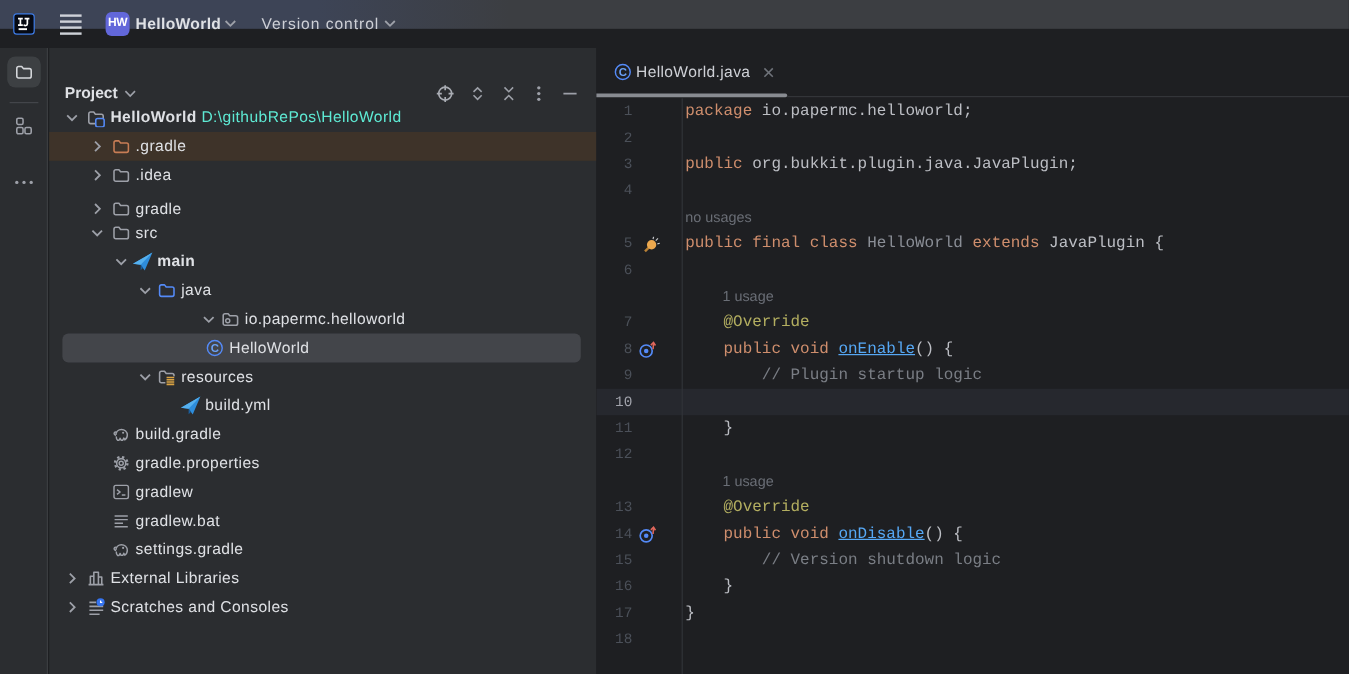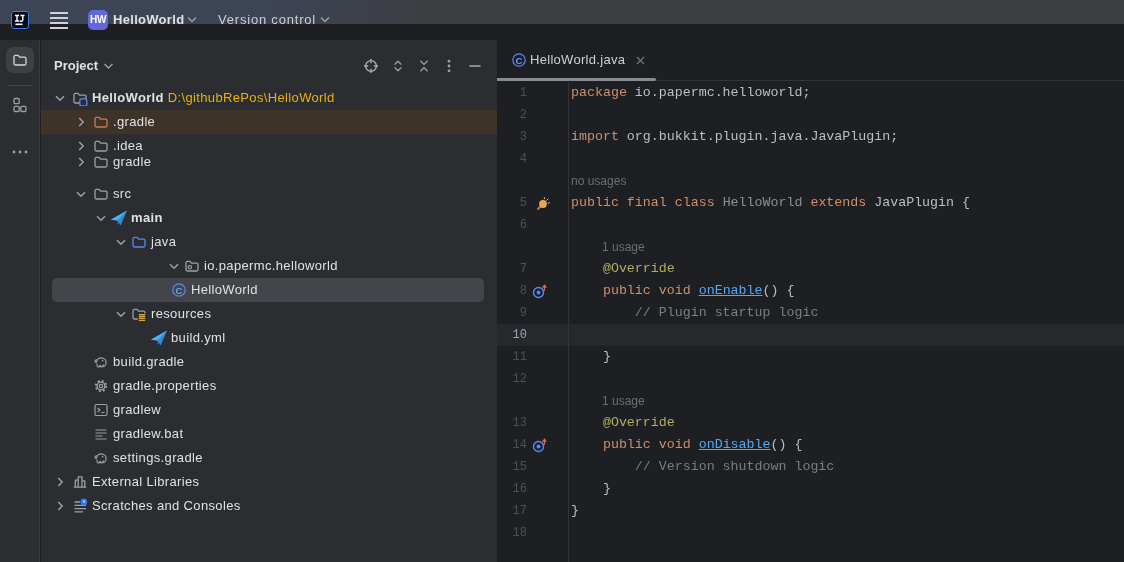--- a/index.html
+++ b/index.html
@@ -13,25 +13,25 @@
     background:#060a14; border:1.5px solid #3f7de8; border-radius:3px; }
   .burger div { position:absolute; left:50px; width:18px; height:2px; background:#ced1d8; }
   #hwbadge { position:absolute; left:88px; top:10px; width:20px; height:20px; border-radius:5px;
     background:#6267da; color:#fff; font-size:10px; font-weight:bold; text-align:center; line-height:20px; letter-spacing:-0.3px; }
   .tbtext { position:absolute; top:12px; font-size:13px; color:#dfe1e5; letter-spacing:0.3px; }
   
   #rail { position:absolute; left:0; top:40px; width:40px; height:522px; background:#2b2d30; border-right:1px solid #3b3d40; }
   #railsel { position:absolute; left:6px; top:7px; width:28px; height:26px; background:#3d4043; border-radius:7px; }
   
   #panel { position:absolute; left:41px; top:40px; width:456px; height:522px; background:#2b2d30; }
-  #phead { position:absolute; left:0; top:4px; width:100%; height:44px;text-align:center; }
+  #phead { position:absolute; left:0; top:16px; width:100%; height:44px;text-align:center; }
   .row { position:absolute; left:0; width:456px; height:24px; font-size:13px; color:#dfe1e5; }
   .row .lbl { position:absolute; top:0; line-height:24px; white-space:pre; letter-spacing:0.35px; }
   .row svg { position:absolute; top:4px; }
-  .dim { color:#eab308; }
+  .dim { color:#5eead4; }
   
   #editor { position:absolute; left:497px; top:40px; width:627px; height:522px; background:#1e1f22; }
   #tabline { position:absolute; left:0; top:38px; width:159px; height:3px; background:#888b91; border-radius:0 2px 2px 0; }
   #curline { position:absolute; left:0; top:284px; width:627px; height:22px; background:#26282e; }
   .lnum { position:absolute; left:0; width:30px; text-align:right; font:12px "Liberation Mono", monospace;
     color:#4b5059; line-height:22px; height:22px; }
   .cline { position:absolute; left:74px; font:13.3px "Liberation Mono", monospace; color:#bcbec4;
     line-height:22px; height:22px; white-space:pre; }
   .inlay { position:absolute; font-size:12px; color:#6a6e76; line-height:22px; height:22px; }
   .k { color:#cf8e6d; }
@@ -135,21 +135,21 @@
       </div>
 <div class="row" style="top:94px;">
         <svg style="left:32px" width="16" height="16">
           <path d="M6.2 4 L10.2 8 L6.2 12" stroke="#9da0a8" stroke-width="1.5" fill="none"></path>
         </svg>
         <svg style="left:52px" width="16" height="16">
           <path d="M2 5 c0-1 .6-1.6 1.5-1.6 h2.6 l1.4 1.8 h5 c.9 0 1.5.6 1.5 1.5 v4.8 c0 .9-.6 1.5-1.5 1.5 h-9 c-.9 0-1.5-.6-1.5-1.5 z" stroke="#9da0a8" stroke-width="1.3" fill="none" stroke-linejoin="round"></path>
         </svg>
         <div class="lbl" style="left:72px">.idea</div>
       </div>
-<div class="row" style="top:110px;">
+<div class="row" style="top:122px;">
         <svg style="left:32px" width="16" height="16">
           <path d="M6.2 4 L10.2 8 L6.2 12" stroke="#9da0a8" stroke-width="1.5" fill="none"></path>
         </svg>
         <svg style="left:52px" width="16" height="16">
           <path d="M2 5 c0-1 .6-1.6 1.5-1.6 h2.6 l1.4 1.8 h5 c.9 0 1.5.6 1.5 1.5 v4.8 c0 .9-.6 1.5-1.5 1.5 h-9 c-.9 0-1.5-.6-1.5-1.5 z" stroke="#9da0a8" stroke-width="1.3" fill="none" stroke-linejoin="round"></path>
         </svg>
         <div class="lbl" style="left:72px">gradle</div>
       </div>
 <div class="row" style="top:142px;">
         <svg style="left:32px" width="16" height="16">
@@ -325,21 +325,21 @@
       </svg>
 <svg style="position:absolute;left:35px;top:397px" width="16" height="16">
         <circle cx="6.5" cy="9.5" r="5" stroke="#548af7" stroke-width="1.4" fill="none"></circle>
         <circle cx="6.5" cy="9.5" r="1.9" fill="#548af7"></circle>
         <path d="M12.2 8 L12.6 2.8" stroke="#e0675c" stroke-width="1.3" fill="none"></path>
         <path d="M10.4 4.6 L12.6 2.4 L14.2 4.9" stroke="#e0675c" stroke-width="1.3" fill="none"></path>
       </svg>
 </div>
   <div id="code">
 <div class="cline" style="top:42px"><span class="k">package</span> io.papermc.helloworld;</div>
-<div class="cline" style="top:86px"><span class="k">import</span> org.bukkit.plugin.java.JavaPlugin;</div>
+<div class="cline" style="top:86px"><span class="k">public</span> org.bukkit.plugin.java.JavaPlugin;</div>
 <div class="inlay" style="left:74px;top:130px">no usages</div>
 <div class="cline" style="top:152px"><span class="k">public final class</span> <span style="color:#8a8e96">HelloWorld</span> <span class="k">extends</span> JavaPlugin {</div>
 <div class="inlay" style="left:105px;top:196px">1 usage</div>
 <div class="cline" style="top:218px">    <span class="a">@Override</span></div>
 <div class="cline" style="top:240px">    <span class="k">public void</span> <span class="m">onEnable</span>() {</div>
 <div class="cline" style="top:262px">        <span class="c">// Plugin startup logic</span></div>
 <div class="cline" style="top:306px">    }</div>
 <div class="inlay" style="left:105px;top:350px">1 usage</div>
 <div class="cline" style="top:372px">    <span class="a">@Override</span></div>
 <div class="cline" style="top:394px">    <span class="k">public void</span> <span class="m">onDisable</span>() {</div>

